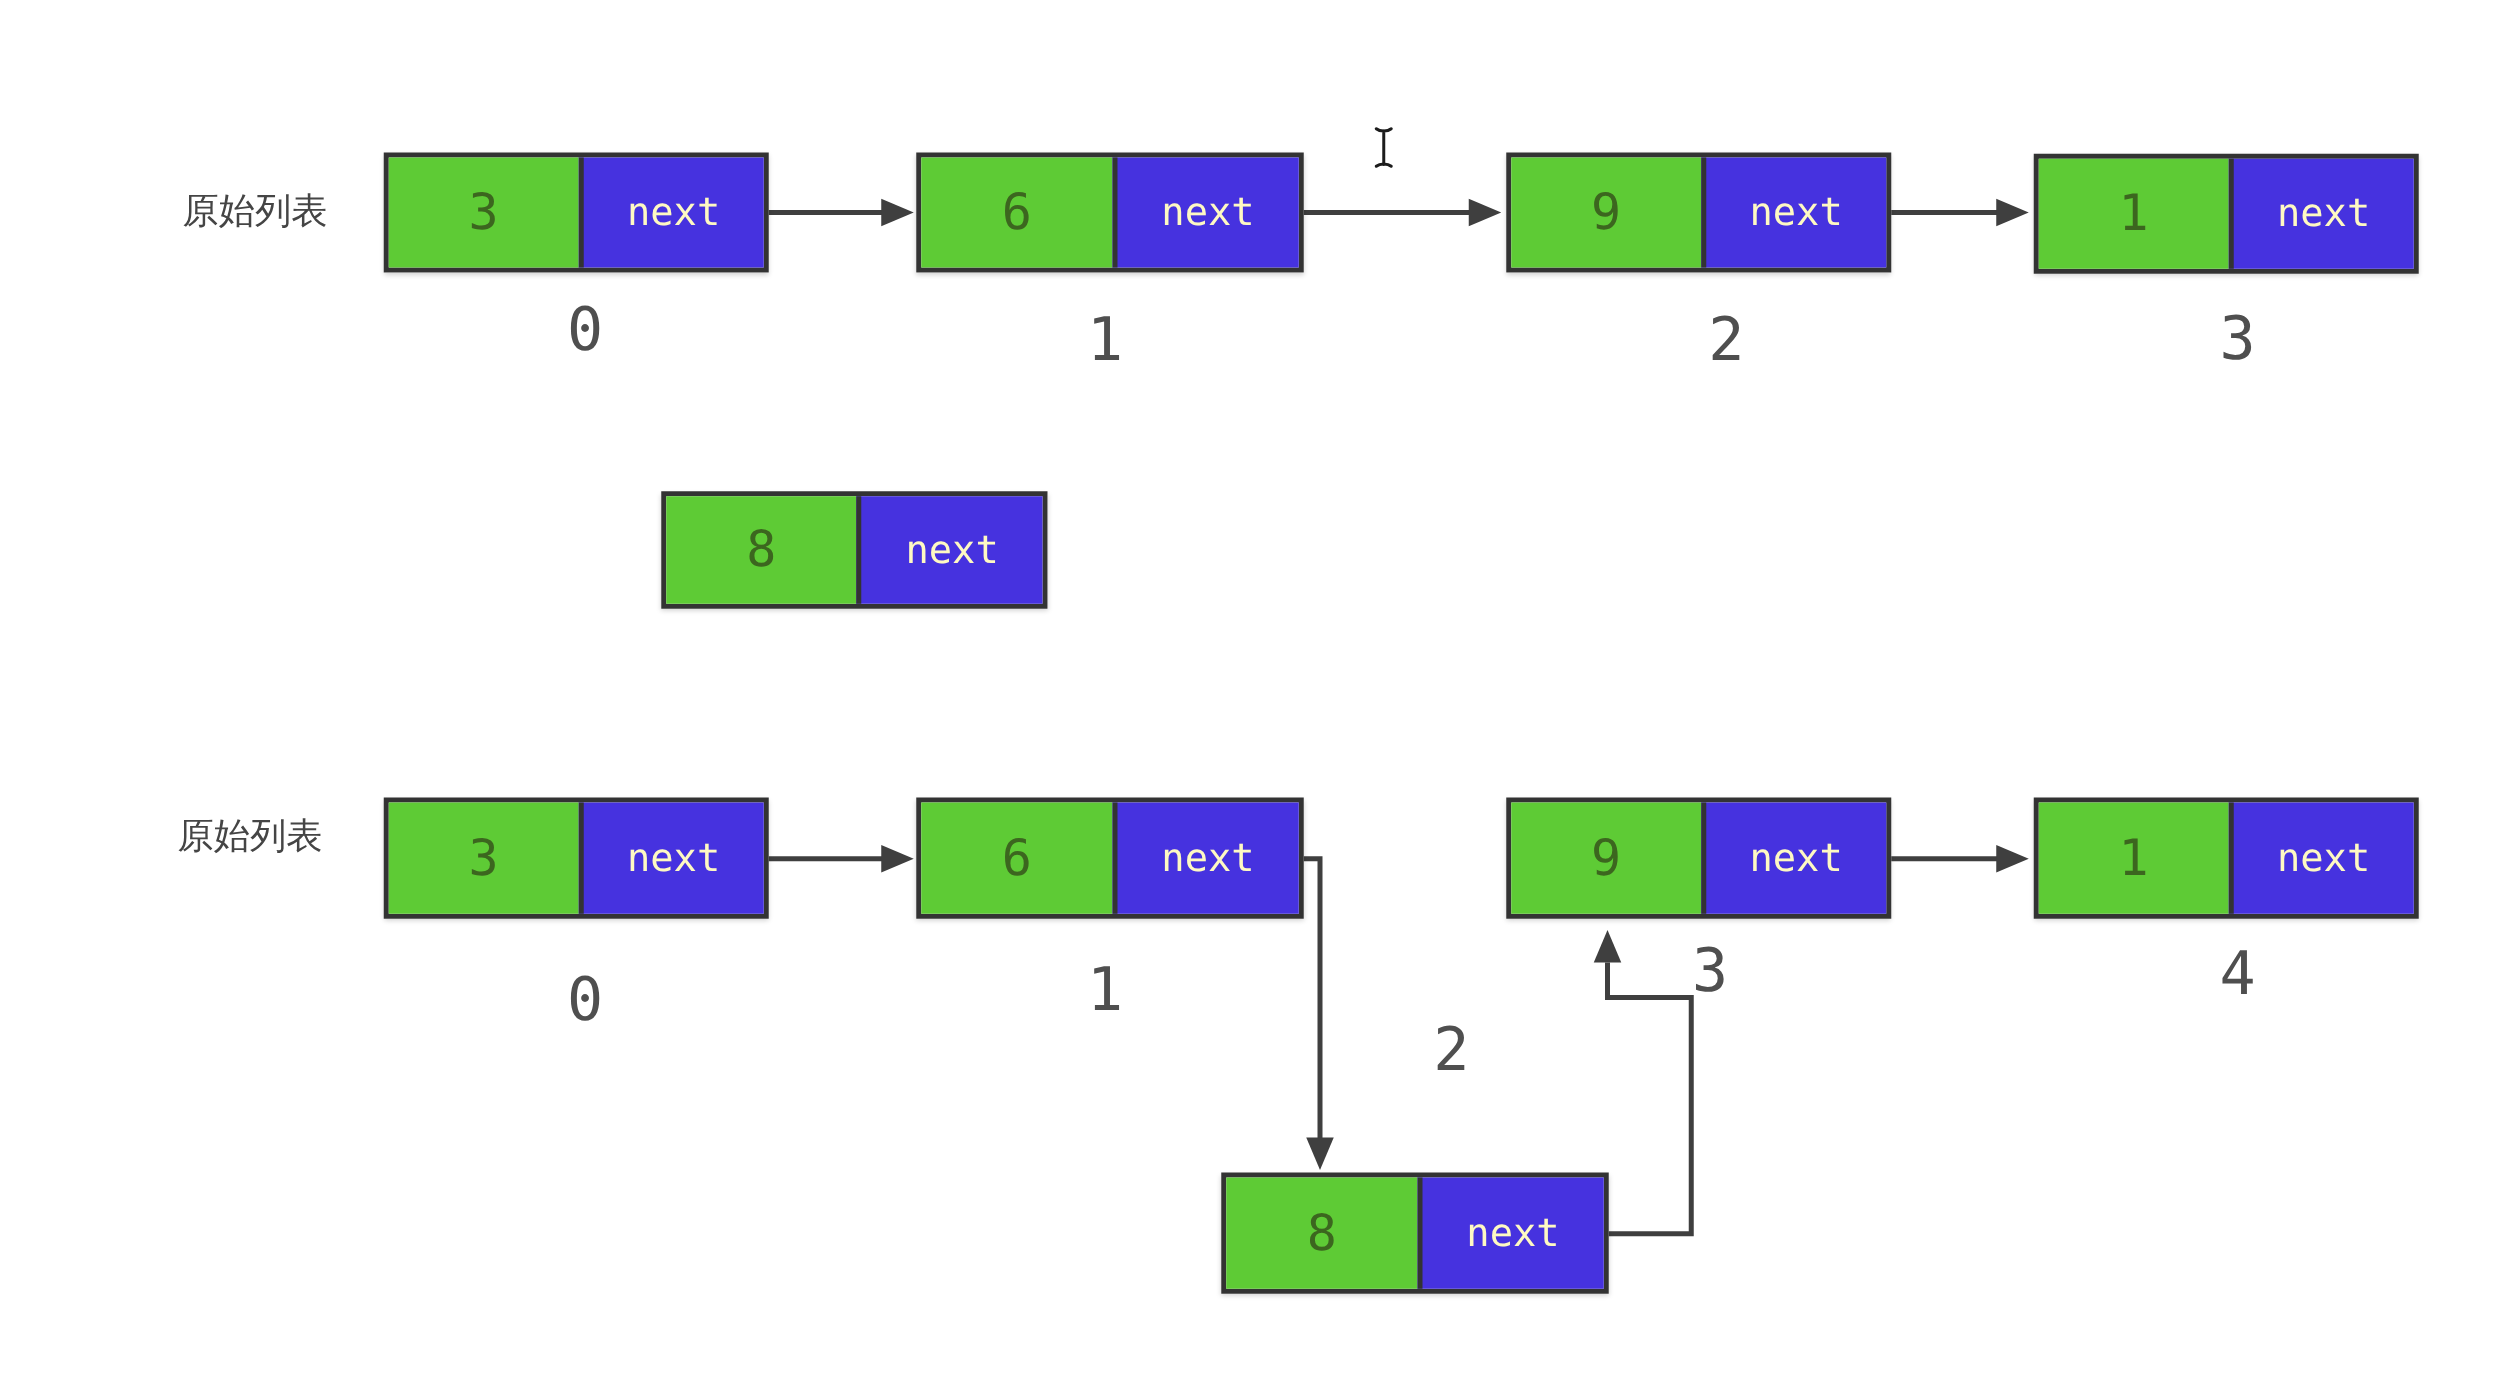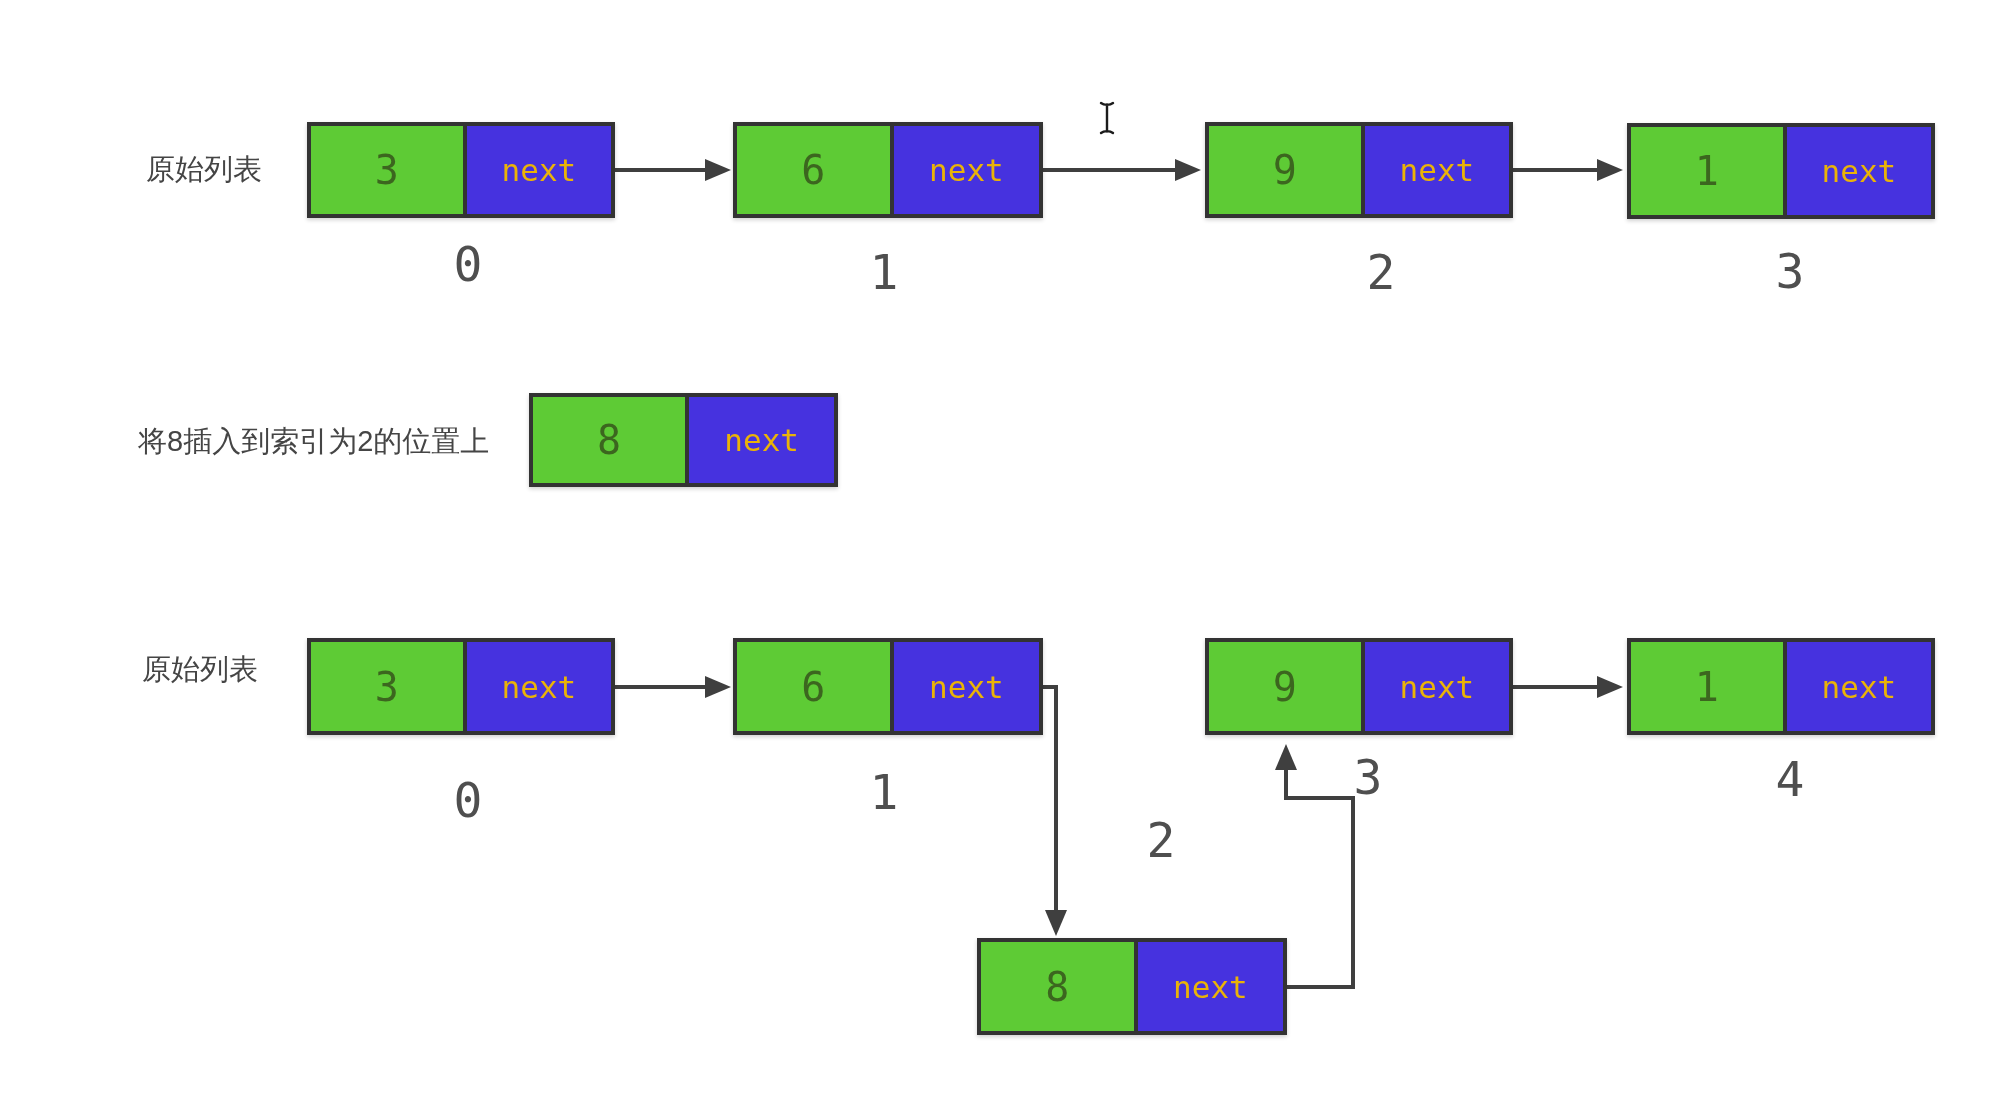--- a/index.html
+++ b/index.html
@@ -9,21 +9,21 @@
   }
   .node{
     position:absolute;display:flex;box-sizing:border-box;
     border:4px solid #333333;box-shadow:0 2px 4px rgba(0,0,0,.18);
   }
   .cell{
     display:flex;align-items:center;justify-content:center;
     font-family:"DejaVu Sans Mono",monospace;box-sizing:border-box;
   }
   .cell.val{background:#5ecb35;color:#3c661f;font-size:40px;width:50.6%;}
-  .cell.nxt{background:#4632df;color:#eab308;font-size:31px;width:49.4%;border-left:4px solid #333333;}
+  .cell.nxt{background:#4632df;color:#fef9c3;font-size:31px;width:49.4%;border-left:4px solid #333333;}
   .idx{
     position:absolute;transform:translate(-50%,-50%);
     font-family:"DejaVu Sans Mono",monospace;font-size:48px;color:#4f4f4f;
   }
   .lbl{position:absolute;color:#454545;font-size:29px;line-height:34px;}
   .lbl.center{text-align:center;}
   svg.overlay{position:absolute;left:0;top:0;pointer-events:none;}
   .conn{stroke:#3f3f3f;stroke-width:4;fill:none;}
   .head{fill:#3f3f3f;stroke:none;}
   .cursor{position:absolute;left:1096px;top:100px;width:22px;height:36px;}
@@ -78,21 +78,20 @@
 
   <div class="idx" style="left:468px;top:264px;">0</div>
   <div class="idx" style="left:884px;top:272px;">1</div>
   <div class="idx" style="left:1381px;top:272px;">2</div>
   <div class="idx" style="left:1790px;top:271px;">3</div>
 
   <svg class="cursor" viewBox="0 0 22 36">
     <path d="M5,3 C8,5.5 14,5.5 17,3 M5,33 C8,30.5 14,30.5 17,33 M11,4.5 V31.5" stroke="#1c1c1c" stroke-width="2.4" fill="none" stroke-linecap="round"></path>
   </svg>
 
-  <div class="lbl" style="left:138px;top:424px;">将8插入到索引为2的位置上</div>
 
   <div class="node" style="left:529px;top:393px;width:309px;height:94px;">
     <div class="cell val">8</div>
     <div class="cell nxt">next</div>
   </div>
 
   <div class="lbl center" style="left:136px;top:652px;width:128px;">原始列表</div>
 
   <div class="node" style="left:307px;top:638px;width:308px;height:97px;">
     <div class="cell val">3</div>

